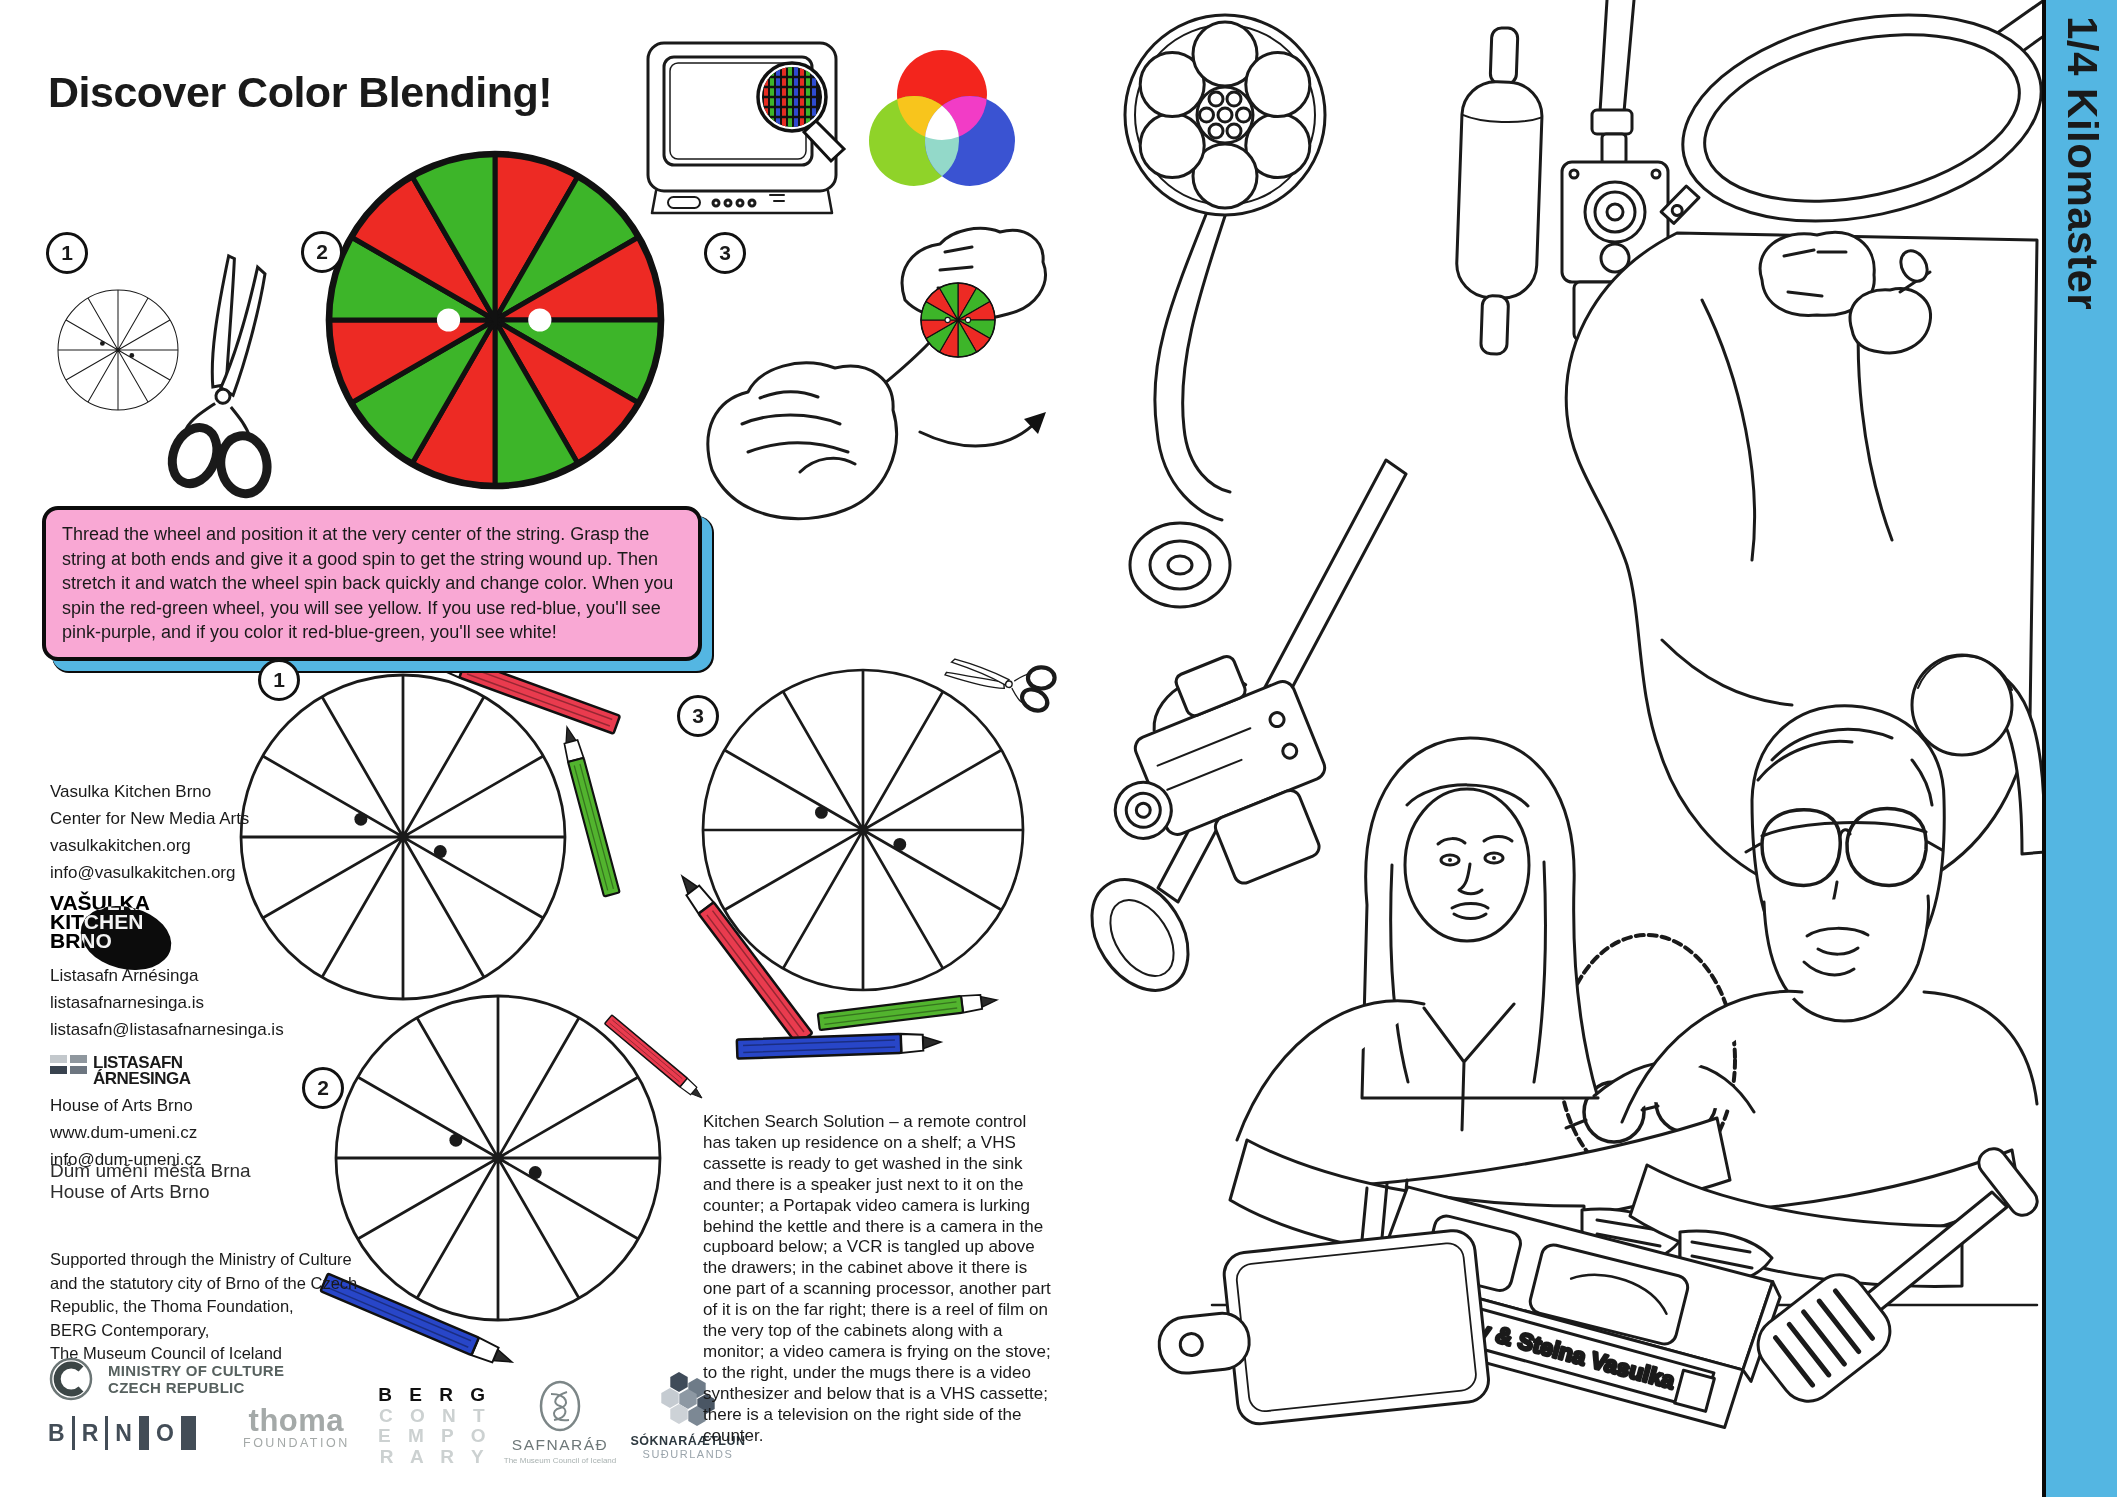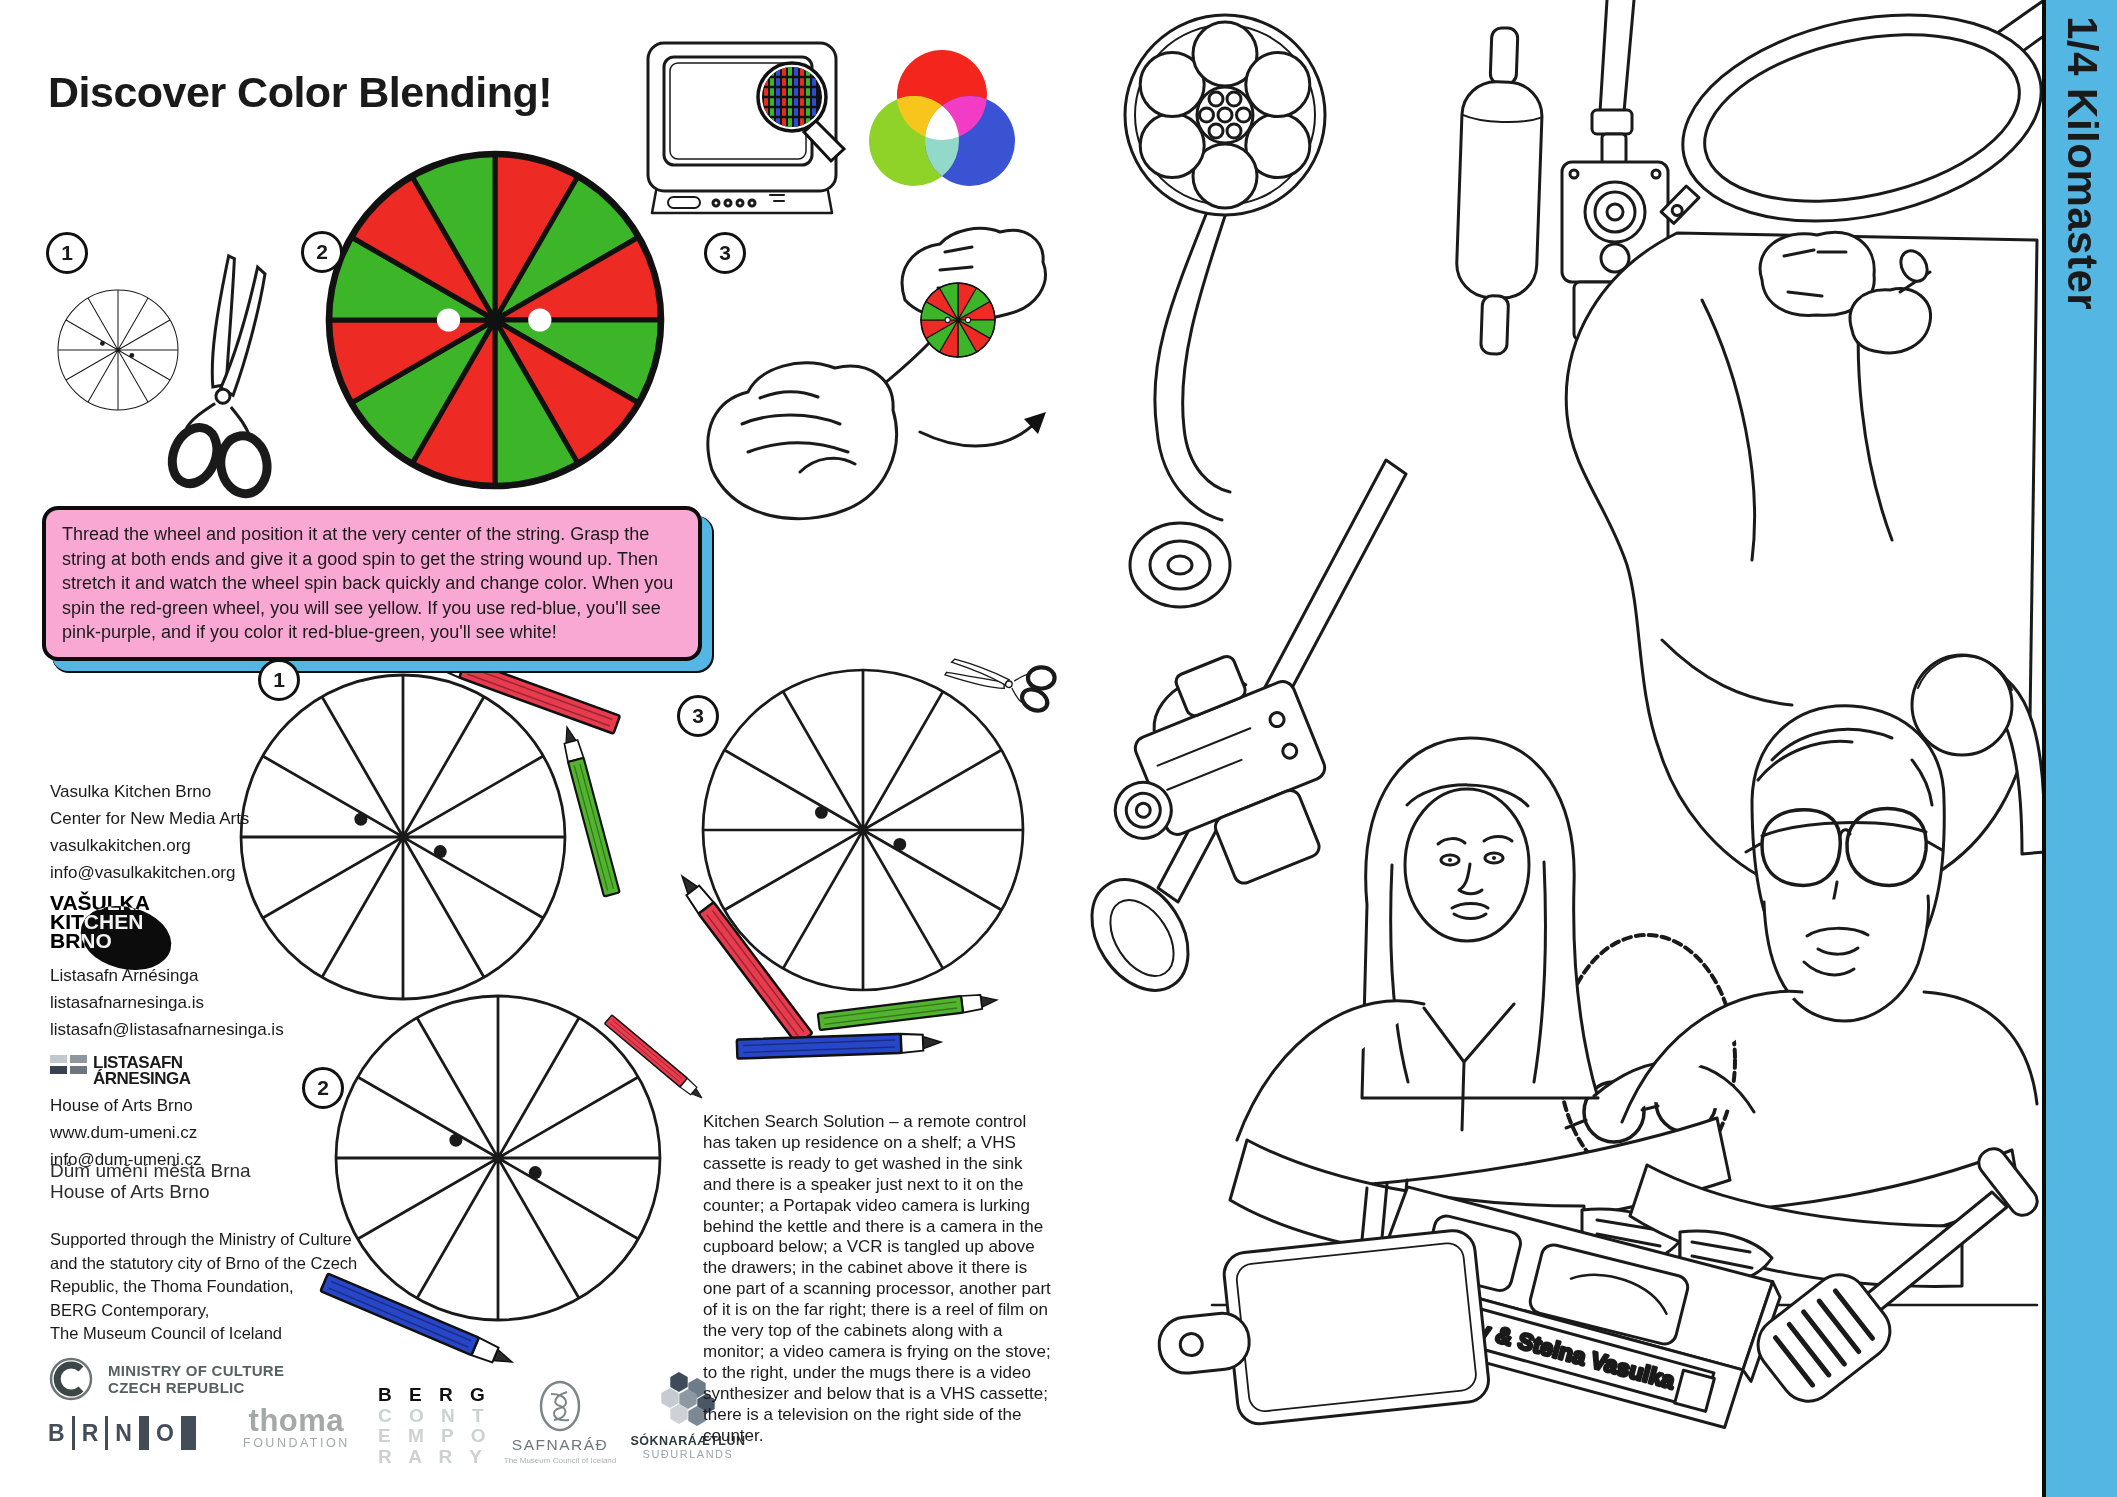--- a/index.html
+++ b/index.html
@@ -6,37 +6,37 @@
   .page{position:relative;width:2117px;height:1497px;background:#fff;overflow:hidden;
         font-family:"Liberation Sans",sans-serif;color:#1a1a1a;}
   .abs{position:absolute;}
   .title{font-size:43px;font-weight:bold;letter-spacing:-0.5px;}
   .circle-num{width:36px;height:36px;border:3px solid #111;border-radius:50%;background:#fff;
         display:flex;align-items:center;justify-content:center;font-size:21px;font-weight:bold;}
   .note-box{border:4px solid #0c0c0c;border-radius:16px;background:#f9a8d4;padding:12px 16px;
         box-shadow:10px 10px 0 #54b6e2,11px 11px 0 1px #0c0c0c;
         font-size:18px;line-height:24.5px;}
   .body-sm{font-size:17px;line-height:27px;}
-  .support{font-size:16.5px;line-height:23.5px;white-space:pre-line;}
+  .support{font-size:16.5px;line-height:23.5px;white-space:pre-line;margin-top:20px;}
   .kitchen{width:348px;font-size:17px;line-height:20.9px;}
   .sidebar{left:2042px;top:0;width:75px;height:1497px;background:#54b6e2;border-left:4px solid #0a0a0a;box-sizing:border-box;}
   .sidebar-label{left:2106px;top:16px;font-size:42px;font-weight:bold;white-space:nowrap;
         transform:rotate(90deg);transform-origin:left top;letter-spacing:0.5px;}
   .vk-blob{width:92px;height:62px;background:#0c0c0c;border-radius:50%;transform:rotate(14deg);}
   .vk-text{font-size:21px;line-height:19px;font-weight:bold;letter-spacing:0;color:#fff;mix-blend-mode:difference;}
   .lst-sq{width:17px;height:8px;}
   .lst-text{font-size:17px;line-height:16px;font-weight:bold;letter-spacing:-0.5px;}
   .dum-logo{font-size:19px;line-height:21px;color:#2d2d2d;}
   .ministry-text{font-size:15px;line-height:17px;font-weight:bold;color:#57615f;letter-spacing:0.3px;}
   .brno-row{display:flex;align-items:center;gap:7px;color:#434d57;font-weight:bold;font-size:23px;}
   .brno-bar{width:3px;height:34px;background:#434d57;}
   .brno-block{width:15px;height:34px;background:#434d57;}
   .thoma-name{font-size:31px;font-weight:bold;color:#a4a9a8;letter-spacing:0.5px;line-height:30px;}
   .thoma-sub{font-size:12.5px;color:#a4a9a8;letter-spacing:2.5px;}
-  .berg-row{font-size:19px;font-weight:bold;letter-spacing:6px;line-height:20.5px;}
+  .berg-row{font-size:19px;font-weight:bold;letter-spacing:6px;line-height:20.5px;text-align:center;}
   .berg-0{color:#101010;} .berg-dim{color:#ccd1d1;}
   .safn{width:140px;display:flex;flex-direction:column;align-items:center;}
   .safn-name{font-size:15.5px;letter-spacing:1.5px;color:#6e7879;margin-top:4px;}
   .safn-sub{font-size:8px;color:#a9b2b1;margin-top:2px;}
   .sokn{width:130px;display:flex;flex-direction:column;align-items:center;margin-left:28px;}
   .sokn-name{font-size:12.5px;font-weight:bold;color:#2e3940;letter-spacing:0.5px;margin-top:4px;}
   .sokn-sub{font-size:11px;color:#9aa4ab;letter-spacing:1.5px;text-align:right;}
   svg{display:block;}
   .ln{stroke:#1a1a1a;fill:none;stroke-linecap:round;stroke-linejoin:round;}
   .wh{stroke:#1a1a1a;fill:#fff;stroke-linecap:round;stroke-linejoin:round;}

